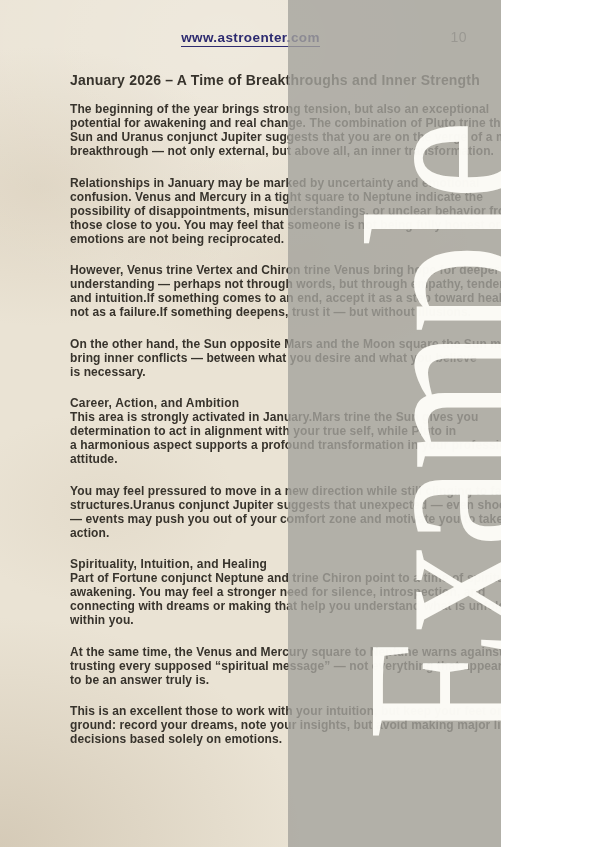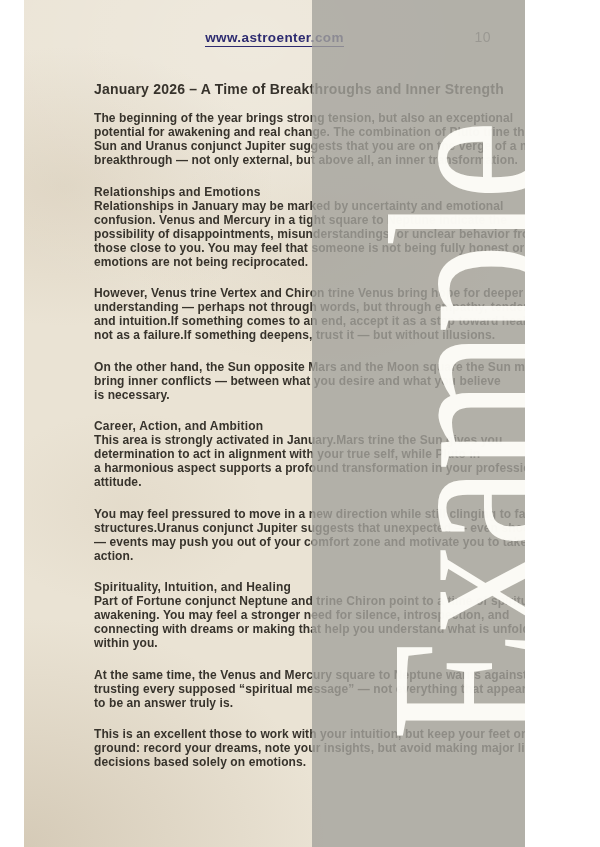--- a/index.html
+++ b/index.html
@@ -11,21 +11,20 @@
     --watermark-text:rgba(255,254,249,0.95);
   }
   *{margin:0;padding:0;box-sizing:border-box;}
   html,body{width:600px;}
   body{font-family:"Liberation Sans", sans-serif;}
   .page{
     position:relative;
     width:501px;height:847px;
     overflow:hidden;
     background-color:var(--paper);
-    margin-left:24px;
   }
   .paper-texture{
     position:absolute;inset:0;z-index:0;
     background-image:
       radial-gradient(ellipse 300px 200px at 8% 22%, rgba(178,158,128,0.20), transparent 70%),
       radial-gradient(ellipse 420px 320px at 0% 100%, rgba(158,138,108,0.28), transparent 72%),
       radial-gradient(ellipse 260px 160px at 58% 30%, rgba(172,152,122,0.10), transparent 70%),
       radial-gradient(ellipse 500px 380px at 45% 5%, rgba(255,255,255,0.22), transparent 75%),
       radial-gradient(ellipse 200px 140px at 20% 60%, rgba(170,150,120,0.10), transparent 70%);
   }
@@ -40,21 +39,21 @@
     border-bottom:1.5px solid currentColor;
     padding-bottom:1px;
     text-decoration:none;
     cursor:pointer;
   }
   .page-number{
     position:absolute;top:1px;right:34px;
     font-size:14px;color:var(--page-number);letter-spacing:0.5px;
   }
   .content{
-    position:absolute;left:70px;top:81px;width:505px;z-index:1;
+    position:absolute;left:70px;top:72px;width:505px;z-index:1;
     color:var(--body-text);
   }
   .title{
     font-size:14px;font-weight:bold;letter-spacing:0.2px;
     line-height:17px;
     margin-bottom:13px;
     white-space:pre;
   }
   .block{margin-bottom:17.5px;}
   .block:last-child{margin-bottom:0;}
@@ -97,21 +96,20 @@
   <div class="content">
     <div class="title">January 2026 – A Time of Breakthroughs and Inner Strength</div>
     <div id="article-blocks">
         <div class="block">
           <div class="block-text">The beginning of the year brings strong tension, but also an exceptional
 potential for awakening and real change. The combination of Pluto trine the
 Sun and Uranus conjunct Jupiter suggests that you are on the verge of a major
 breakthrough — not only external, but above all, an inner transformation.</div>
         </div>
         <div class="block">
-          <div class="block-heading">Relationships and Emotions</div>
           <div class="block-text">Relationships in January may be marked by uncertainty and emotional
 confusion. Venus and Mercury in a tight square to Neptune indicate the
 possibility of disappointments, misunderstandings, or unclear behavior from
 those close to you. You may feel that someone is not being fully honest or that
 emotions are not being reciprocated.</div>
         </div>
         <div class="block">
           <div class="block-text">However, Venus trine Vertex and Chiron trine Venus bring hope for deeper
 understanding — perhaps not through words, but through empathy, tenderness,
 and intuition.If something comes to an end, accept it as a step toward healing,

